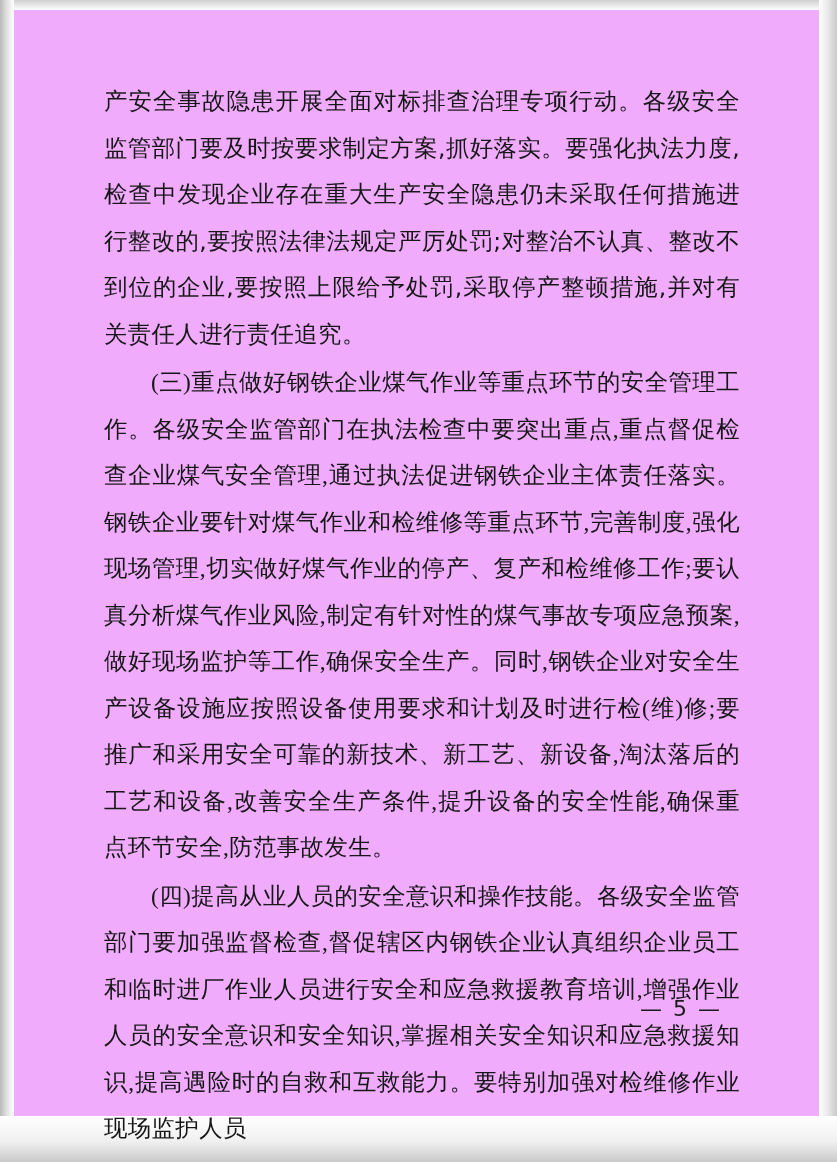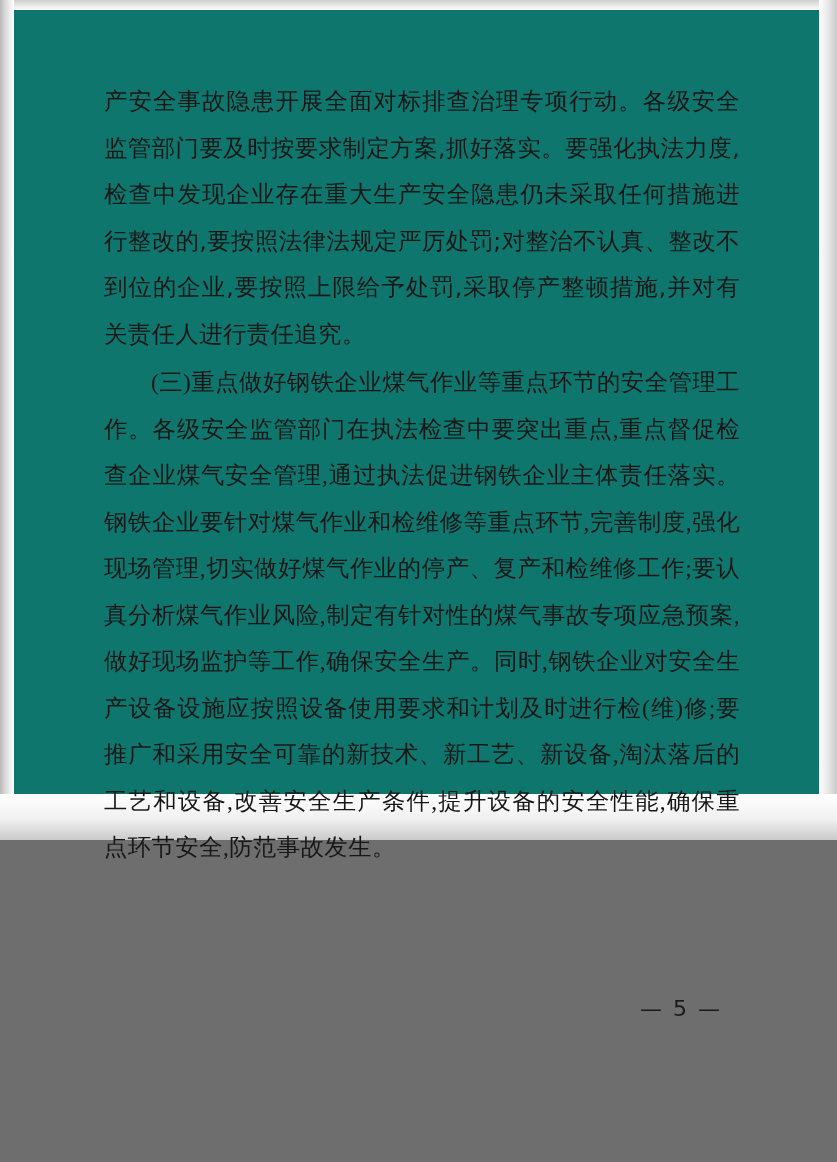--- a/index.html
+++ b/index.html
@@ -9,22 +9,22 @@
   }
   body {
     width: 837px;
     height: 1162px;
     overflow: hidden;
     font-family: "DejaVu Sans", sans-serif;
   }
   .page-canvas {
     position: relative;
     width: 837px;
-    height: 840px;
-    background: #0f766e;
+    height: 1162px;
+    background: #f0abfc;
     box-sizing: border-box;
   }
   
   .scan-edge-left {
     position: absolute;
     top: 0; left: 0;
     width: 14px; height: 100%;
     background: linear-gradient(to right, #b9b9b9 0%, #dedede 45%, #ffffff 100%);
     pointer-events: none;
   }
@@ -93,17 +93,18 @@
 <div class="page-canvas">
 
   <div class="scan-edge-top"></div>
   <div class="scan-edge-left"></div>
   <div class="scan-edge-right"></div>
   <div class="scan-edge-bottom"></div>
 
   <div class="text-body">
     <p class="para">产安全事故隐患开展全面对标排查治理专项行动。各级安全监管部门要及时按要求制定方案,抓好落实。要强化执法力度,检查中发现企业存在重大生产安全隐患仍未采取任何措施进行整改的,要按照法律法规定严厉处罚;对整治不认真、整改不到位的企业,要按照上限给予处罚,采取停产整顿措施,并对有关责任人进行责任追究。</p>
     <p class="para indent">(三)重点做好钢铁企业煤气作业等重点环节的安全管理工作。各级安全监管部门在执法检查中要突出重点,重点督促检查企业煤气安全管理,通过执法促进钢铁企业主体责任落实。钢铁企业要针对煤气作业和检维修等重点环节,完善制度,强化现场管理,切实做好煤气作业的停产、复产和检维修工作;要认真分析煤气作业风险,制定有针对性的煤气事故专项应急预案,做好现场监护等工作,确保安全生产。同时,钢铁企业对安全生产设备设施应按照设备使用要求和计划及时进行检(维)修;要推广和采用安全可靠的新技术、新工艺、新设备,淘汰落后的工艺和设备,改善安全生产条件,提升设备的安全性能,确保重点环节安全,防范事故发生。</p>
+    <p class="para indent">(四)提高从业人员的安全意识和操作技能。各级安全监管部门要加强监督检查,督促辖区内钢铁企业认真组织企业员工和临时进厂作业人员进行安全和应急救援教育培训,增强作业人员的安全意识和安全知识,掌握相关安全知识和应急救援知识,提高遇险时的自救和互救能力。要特别加强对检维修作业现场监护人员</p>
   </div>
 
   <div class="page-number">— 5 —</div>
 
 </div>
 
 </body></html>

